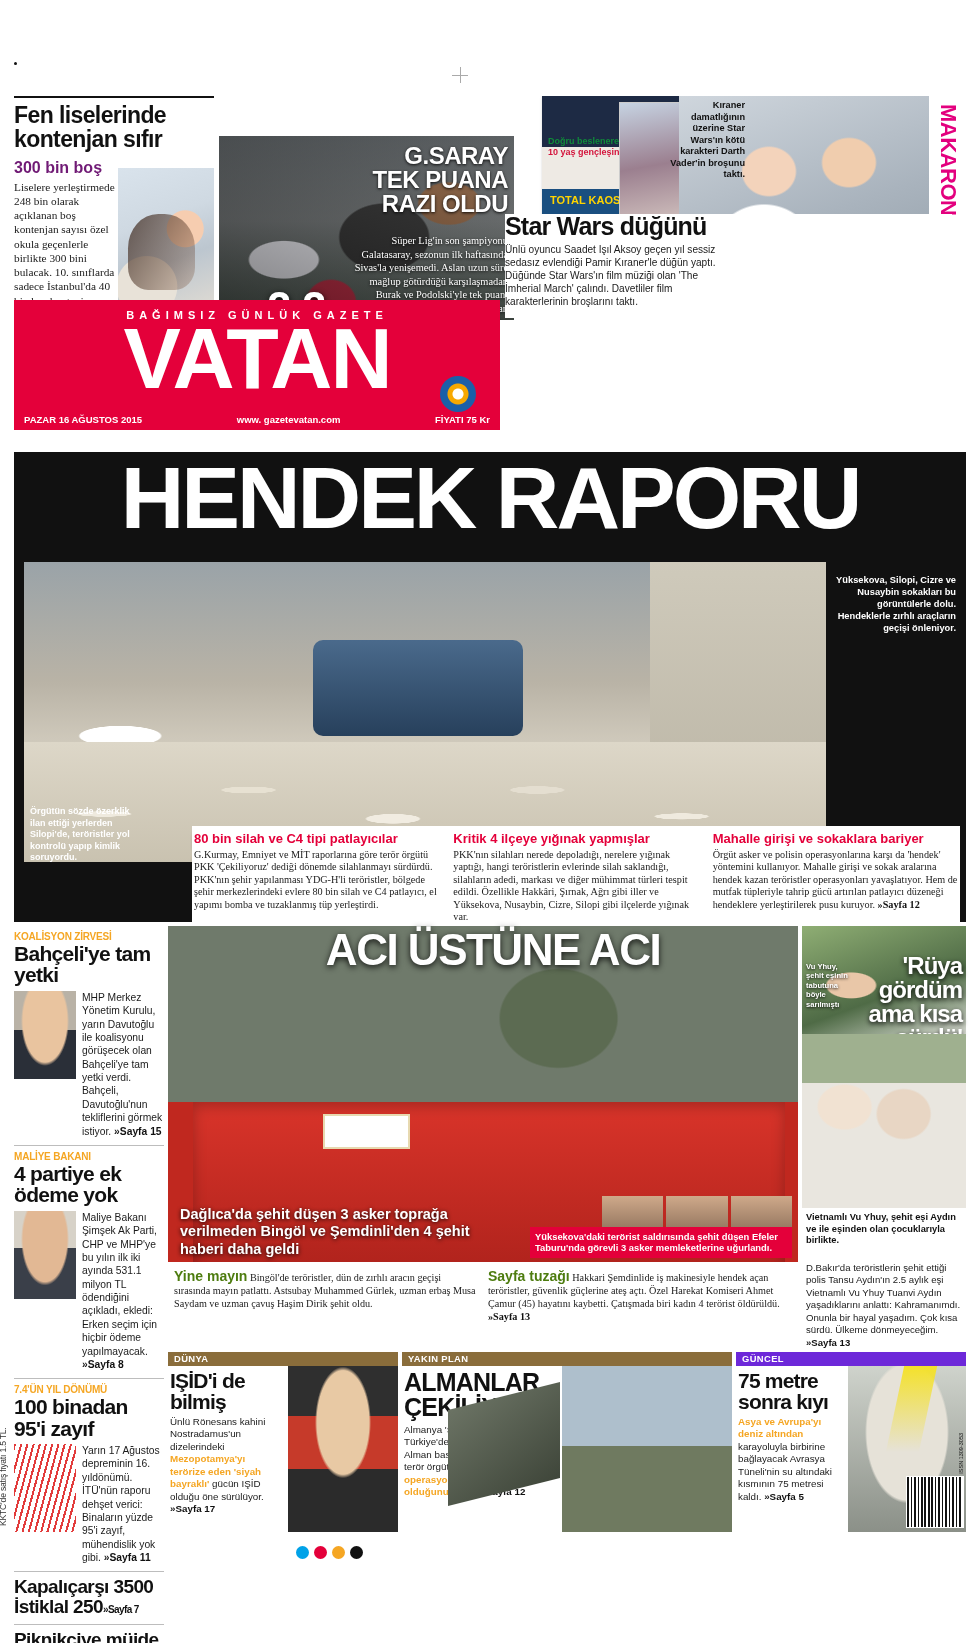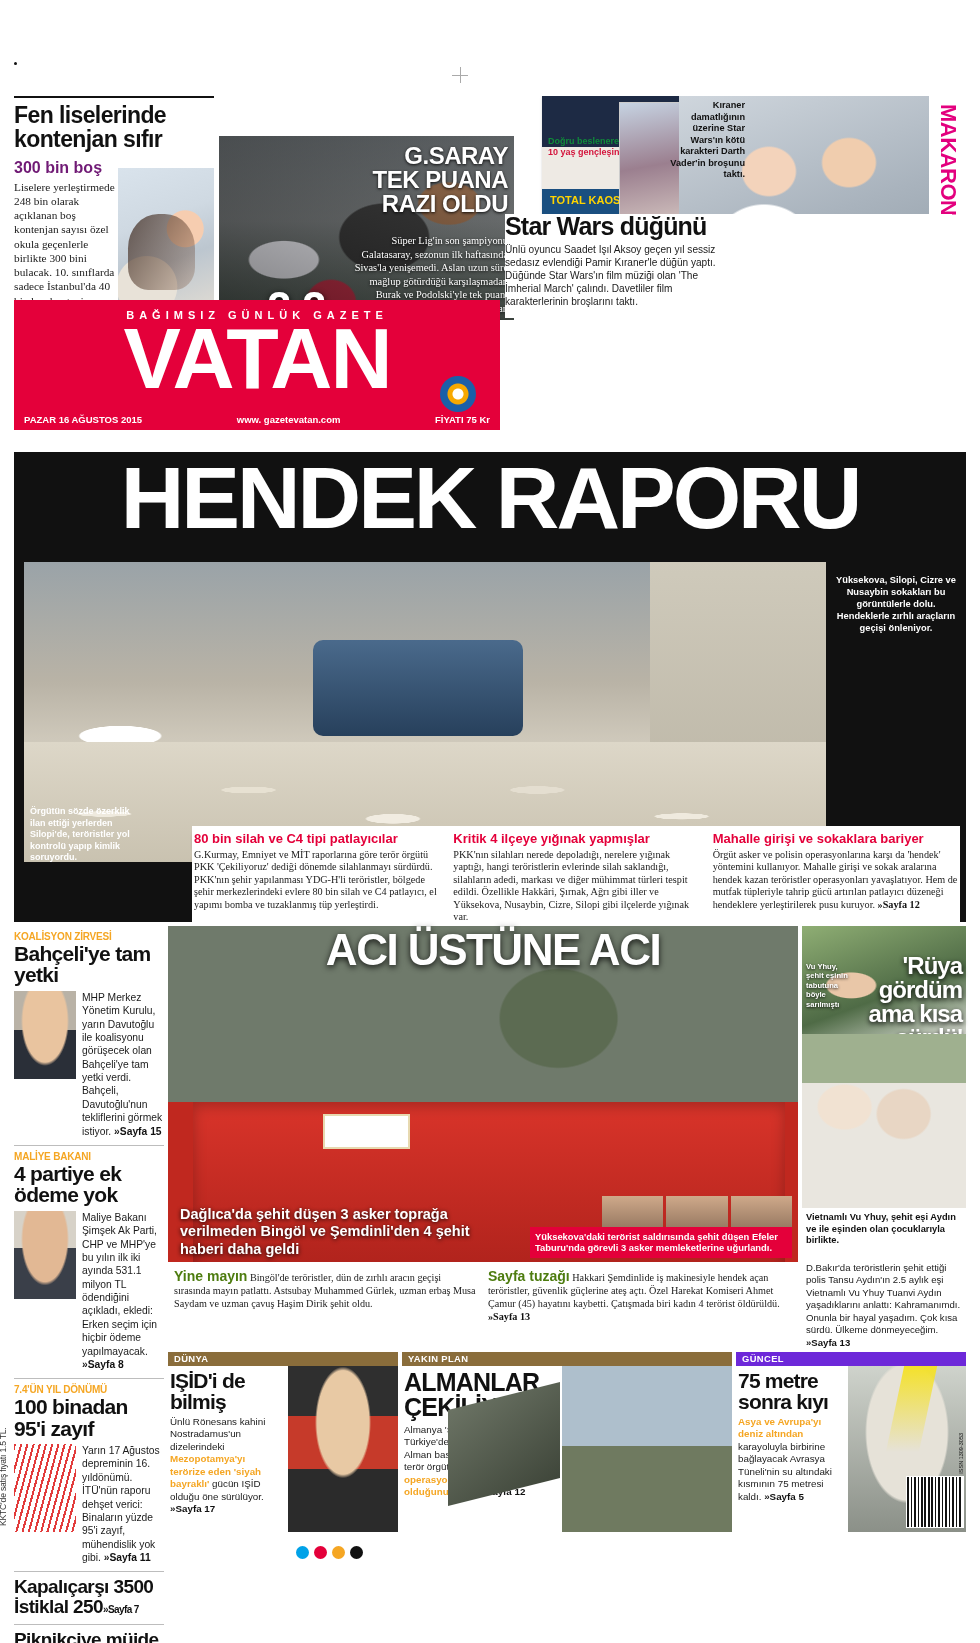--- a/index.html
+++ b/index.html
@@ -190,21 +190,21 @@
   .hendek .mainphoto .apc{
     position:absolute; left:36%; top:26%; width:210px; height:96px; border-radius:10px;
     background:linear-gradient(180deg,#4a6a8c,#27405c);
   }
   .hendek .mainphoto .wall{
     position:absolute; right:0; top:0; width:22%; height:100%;
     background:linear-gradient(180deg,#cfcabb,#b8b2a2);
   }
   .hendek .sidecap{
     position:absolute; right:10px; top:122px; width:120px;
-    color:#fff; font-weight:bold; font-size:9.3px; line-height:1.3; text-align:center;
+    color:#fff; font-weight:bold; font-size:9.3px; line-height:1.3; text-align:right;
   }
   .hendek .leftcap{
     position:absolute; left:16px; bottom:58px; width:110px;
     color:#fff; font-weight:bold; font-size:9px; line-height:1.28;
   }
   .hendek .deck {
     position:absolute; left:180px; right:10px; bottom:48px;
     color:#fff; font-weight:bold; font-size:18px; line-height:1.18; letter-spacing:-0.3px;
     text-shadow:0 1px 4px rgba(0,0,0,.9);
   }

